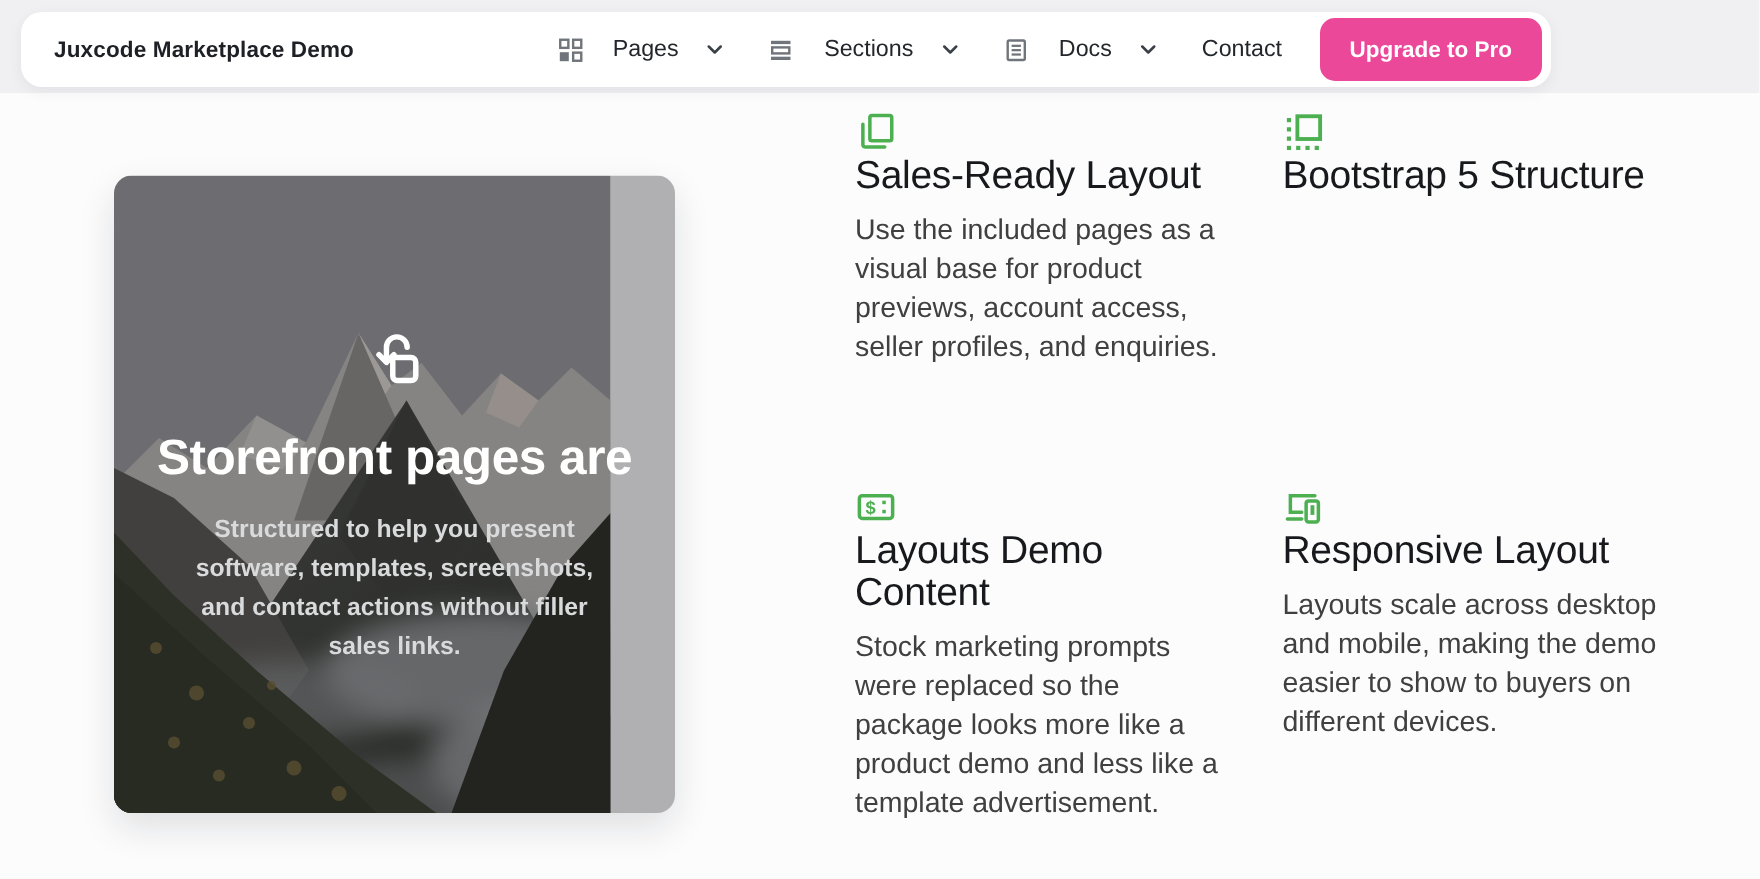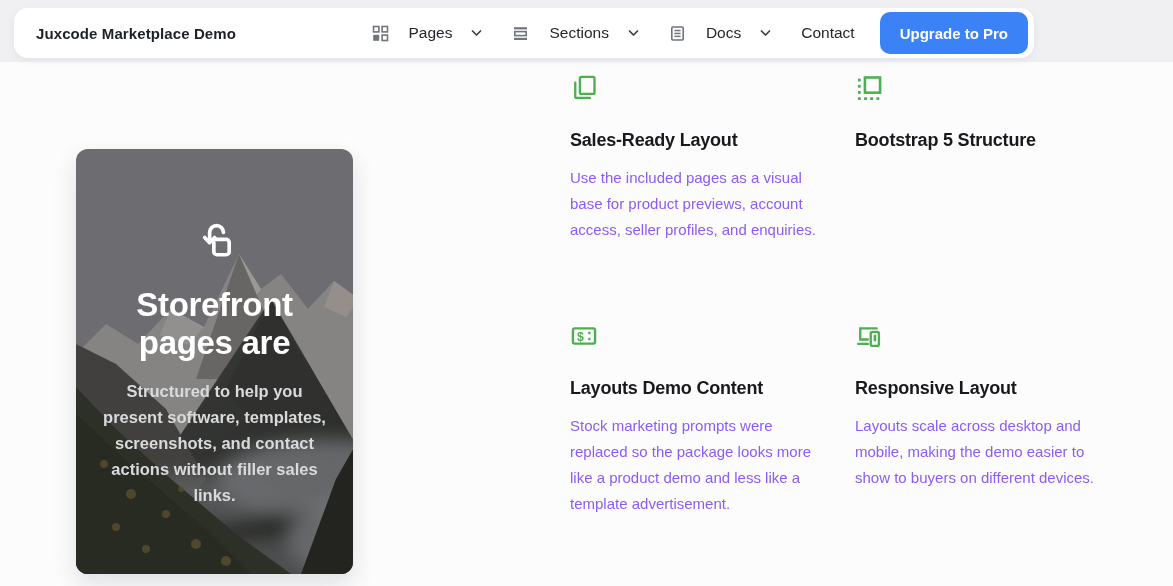--- a/index.html
+++ b/index.html
@@ -12,41 +12,41 @@
 
   
   .navbar { position:absolute; left:14px; top:8px; width:1020px; height:50px; background:#ffffff;
             border-radius:14px; box-shadow:0 3px 10px rgba(20,22,26,.06);
             display:flex; align-items:center; padding:0 6px 0 22px; }
   .brand { font-size:15px; font-weight:700; color:#1d2126; letter-spacing:.1px; cursor:pointer; }
   .nav { margin-left:auto; display:flex; align-items:center; }
   .nav-item { display:flex; align-items:center; gap:20px; padding:0 15px; font-size:15.5px; color:#23272c; cursor:pointer; white-space:nowrap; }
   .nav-item svg { display:block; }
   .chev { margin-left:-1px; }
-  .cta { margin-left:10px; height:42px; background:#3b82f6; color:#fff; border:none; border-radius:10px;
+  .cta { margin-left:10px; height:42px; background:#ec4899; color:#fff; border:none; border-radius:10px;
          padding:0 20px; font-family:inherit; font-size:15px; font-weight:700; cursor:pointer; }
 
   
-  .hero-card { position:absolute; left:76px; top:149px; width:277px; height:425px; border-radius:12px;
+  .hero-card { position:absolute; left:76px; top:117px; width:374px; height:425px; border-radius:12px;
                overflow:hidden; cursor:pointer; box-shadow:0 10px 24px rgba(20,22,26,.12); }
   .hero-card > svg.scene { position:absolute; inset:0; }
   .hero-overlay { position:absolute; inset:0; background:rgba(28,29,32,.34); }
   .hero-content { position:absolute; inset:0; display:flex; flex-direction:column; align-items:center;
                   justify-content:center; text-align:center; padding:0 20px; }
   .hero-icon { margin-bottom:20px; }
   .hero-title { color:#fff; font-size:33px; font-weight:700; letter-spacing:-.3px; margin-bottom:16px; }
   .hero-desc { color:#d9dadc; font-size:16.5px; line-height:26px; max-width:292px;font-weight:bold; }
 
   
   .features { position:absolute; left:570px; top:74px; width:535px; display:grid;
               grid-template-columns:250px 250px; column-gap:35px; row-gap:79px; }
   .feature { }
   .f-icon { height:28px; }
-  .f-title { margin-top:24px; font-size:18px; font-weight:700; color:#17191c; letter-spacing:-.2px; line-height:28px; }
-  .f-body { margin-top:11px; font-size:15px; line-height:26px; color:#8b5cf6; }
+  .f-title { font-size:26px; font-weight:400; color:#17191c; letter-spacing:-.2px; line-height:28px; }
+  .f-body { margin-top:11px; font-size:19px; line-height:26px; color:#404040; }
 </style>
 </head>
 <body>
 
 <div class="viewport">
   <div class="top-band"></div>
 
   <header class="navbar">
     <div class="brand">Juxcode Marketplace Demo</div>
 

